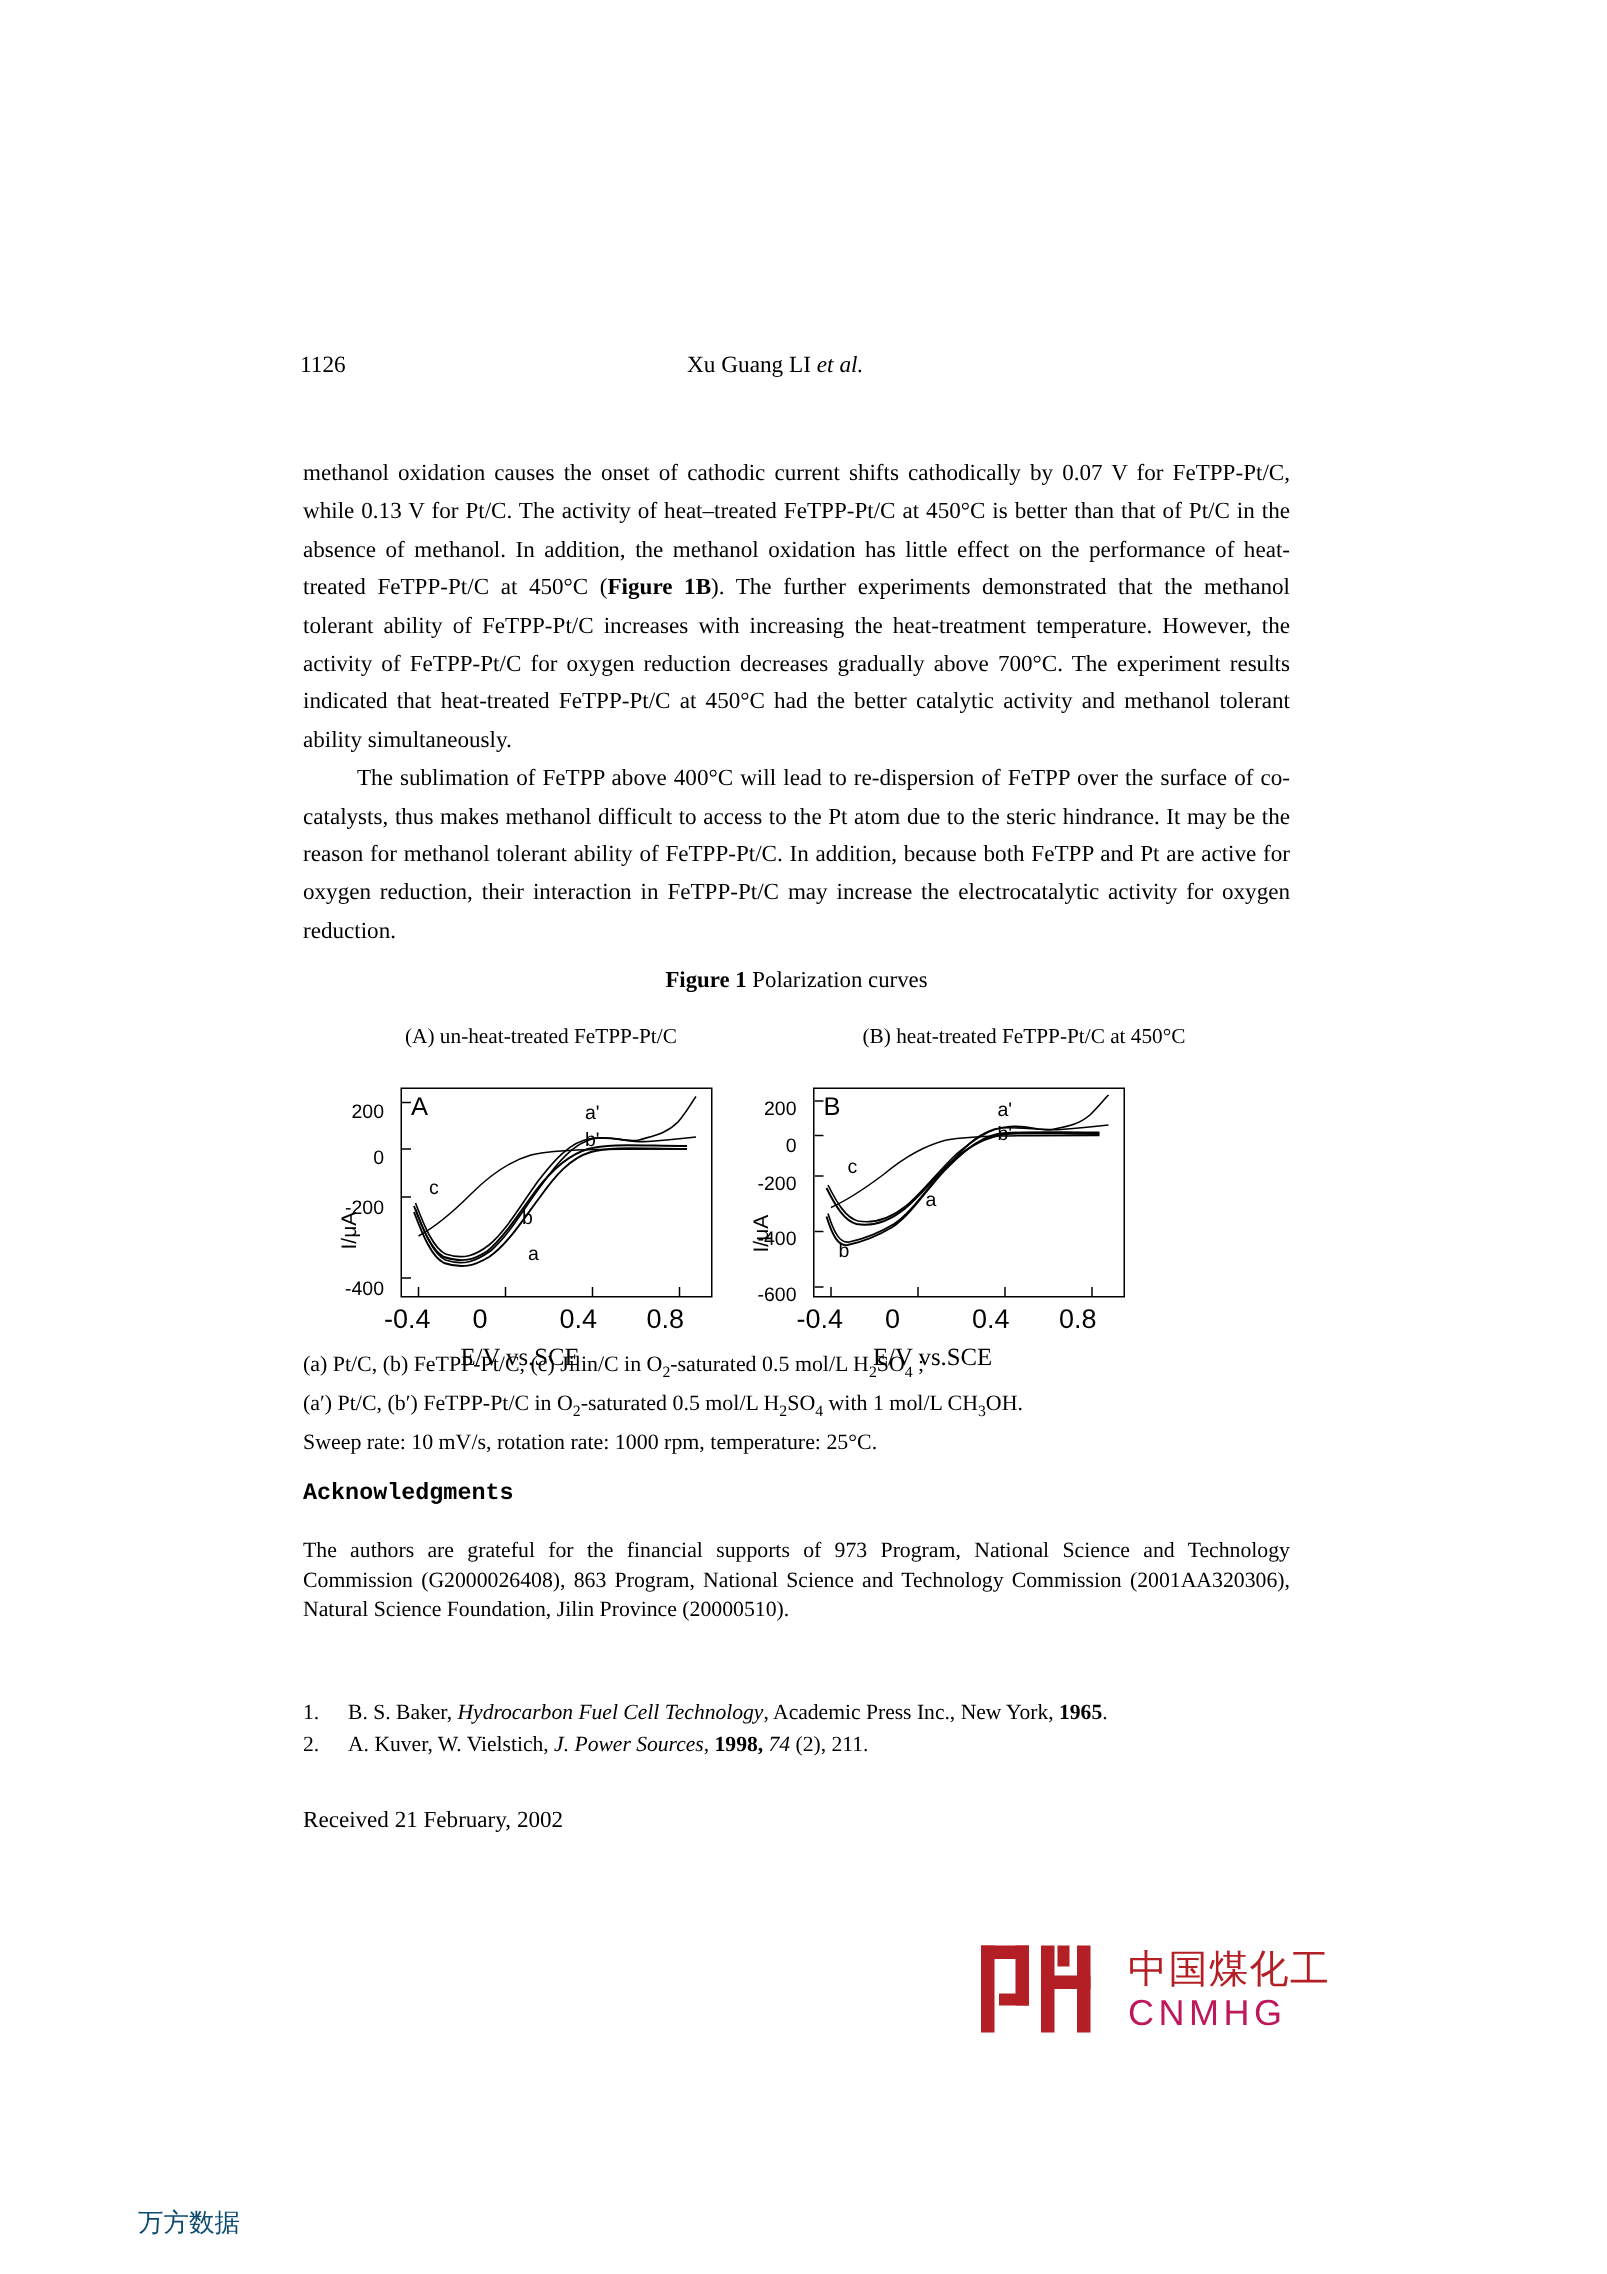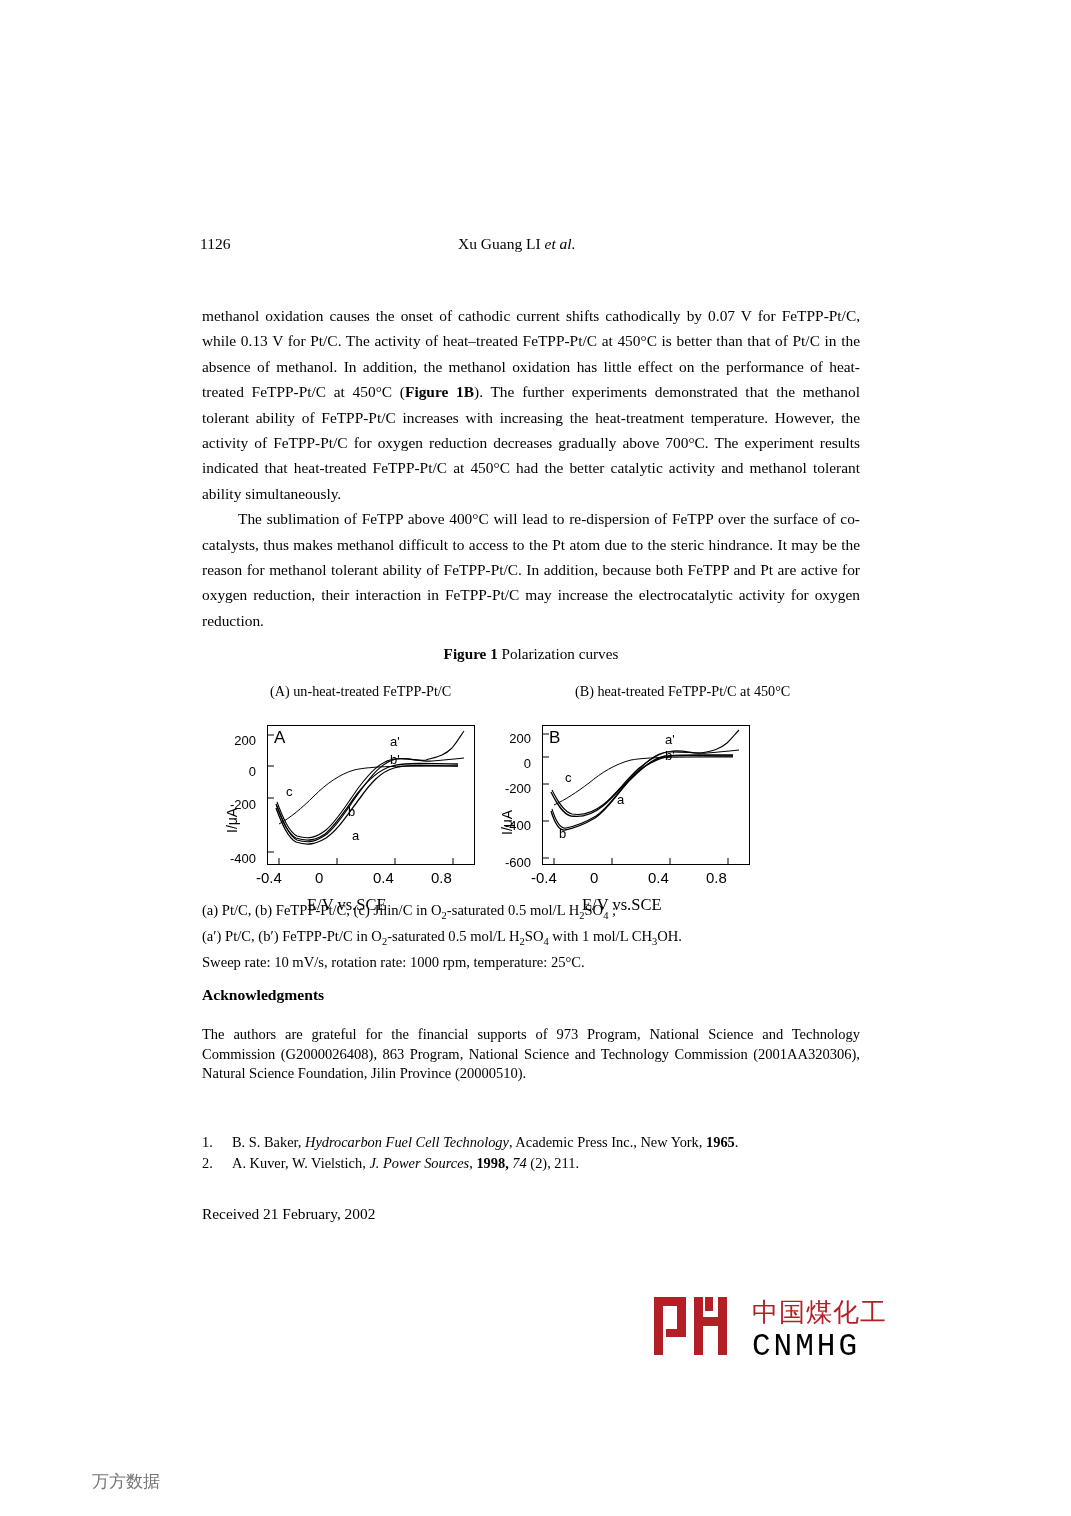--- a/index.html
+++ b/index.html
@@ -117,21 +117,21 @@
   .ytick {
     position: absolute;
     font-family: Liberation Sans, sans-serif;
     font-size: 13px;
     text-align: right;
     white-space: nowrap;
   }
   .xtick {
     position: absolute;
     font-family: "Liberation Sans", sans-serif;
-    font-size: 15px;
+    font-size: 18px;
     white-space: nowrap;
     text-align: center;
   }
   .xaxis-label {
     position: absolute;
     font-family: Liberation Serif, serif;
     font-size: 16.5px;
     white-space: nowrap;
   }
   .xl-a { left: 105px; top: 250px; }
@@ -151,20 +151,21 @@
     width: 680px;
     font-size: 14.6px;
     line-height: 20px;
   }
   .fig-notes sub { font-size: 10.5px; }
 
   
   .sec-head {
     font-size: 15.6px;
     font-weight: bold;
+    font-family: Liberation Mono, monospace;
   }
   .ack-block {
     position: absolute;
     left: 202px;
     top: 986px;
     width: 658px;
   }
   .ack-body {
     margin-top: 21px;
     font-size: 14.5px;
@@ -214,33 +215,33 @@
     font-family: "DejaVu Sans", sans-serif;
     font-size: 26px;
     color: #b31f24;
     letter-spacing: 1px;
     white-space: nowrap;
   }
   .logo-en {
     position: absolute;
     left: 100px;
     top: 34px;
-    font-family: Liberation Mono, monospace;
-    font-size: 31px;
-    color: #000000;
+    font-family: Liberation Sans, sans-serif;
+    font-size: 24px;
+    color: #be185d;
     letter-spacing: 3px;
     white-space: nowrap;
   }
   .watermark {
     position: absolute;
     left: 92px;
     top: 1470px;
     font-family: "DejaVu Sans", sans-serif;
     font-size: 17px;
-    color: #737373;
+    color: #0c4a6e;
   }
 </style>
 </head>
 <body>
 
 <div class="page">
 
   <div class="running-head">
     <span class="pageno">1126</span>
     <span class="authors"><span>Xu Guang LI </span><i>et al.</i></span>

